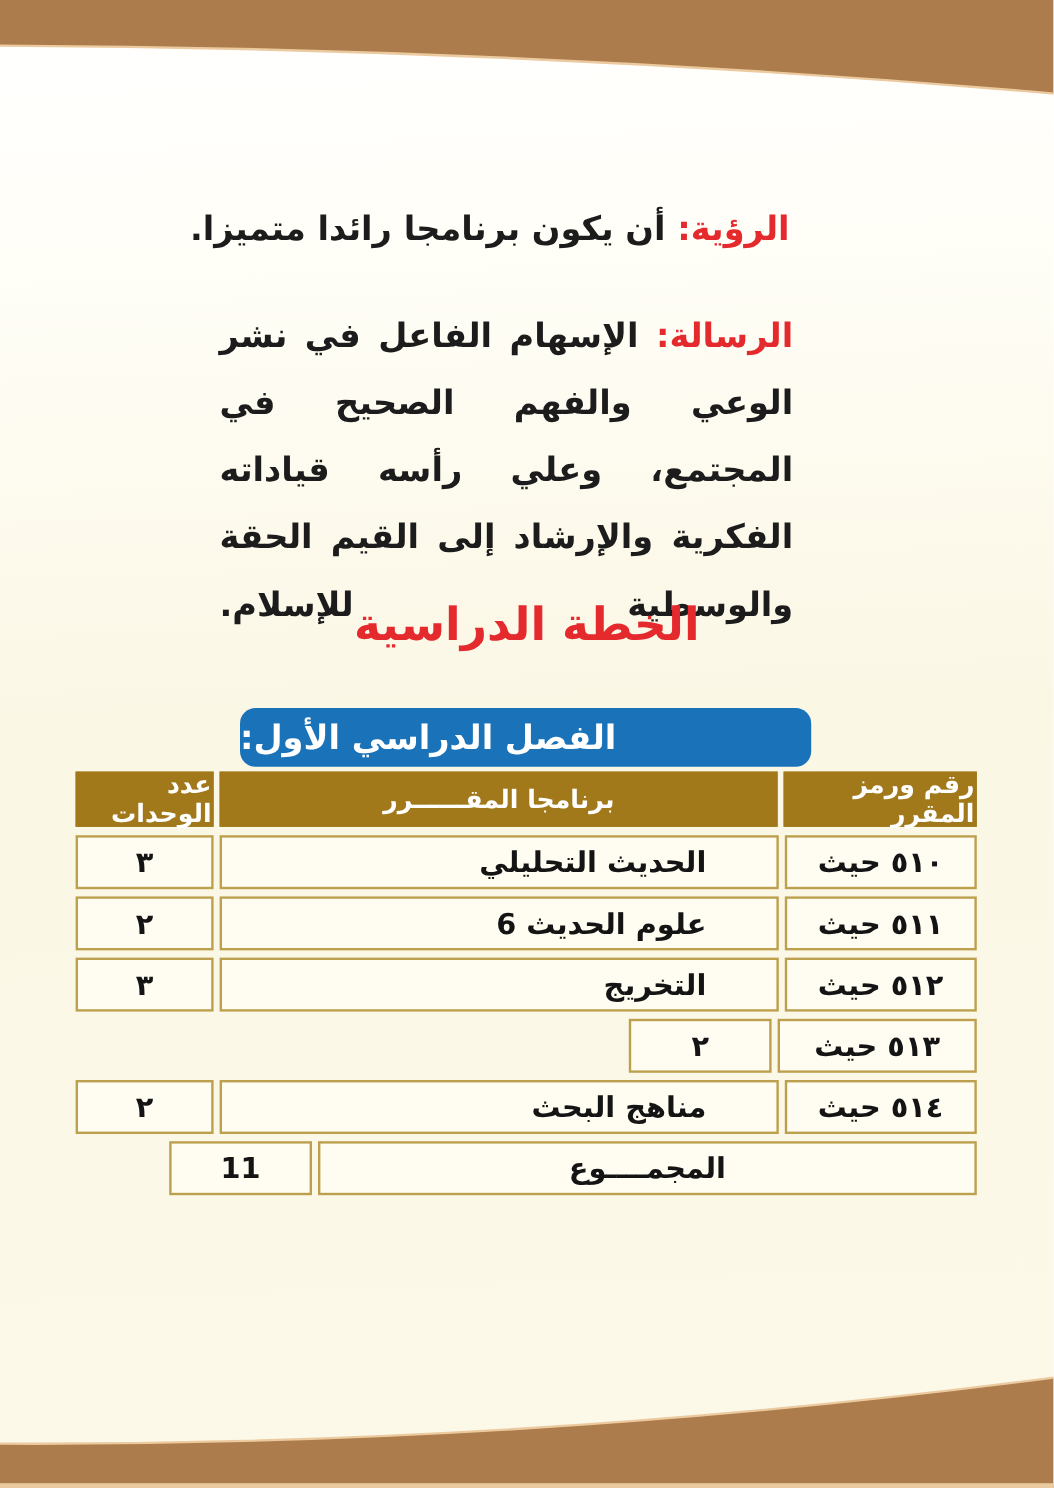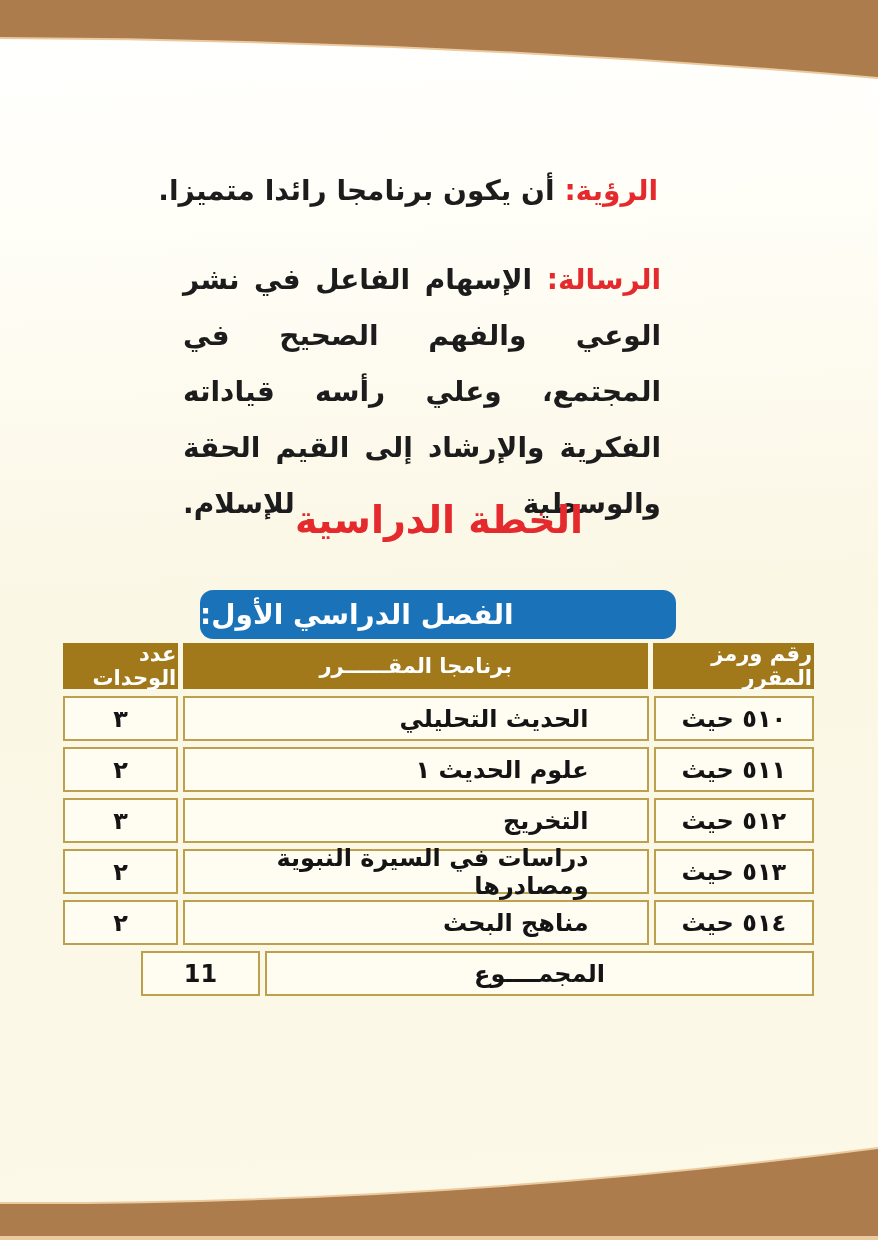--- a/index.html
+++ b/index.html
@@ -113,33 +113,32 @@
       </div>
 
       <div class="t-row">
         <div class="cell col-code">٥١٠ حيث</div>
         <div class="cell col-name name-cell">الحديث التحليلي</div>
         <div class="cell col-units">٣</div>
       </div>
 
       <div class="t-row">
         <div class="cell col-code">٥١١ حيث</div>
-        <div class="cell col-name name-cell">علوم الحديث ١</div>
+        <div class="cell col-name name-cell">علوم الحديث 6</div>
         <div class="cell col-units">٢</div>
       </div>
 
       <div class="t-row">
         <div class="cell col-code">٥١٢ حيث</div>
         <div class="cell col-name name-cell">التخريج</div>
         <div class="cell col-units">٣</div>
       </div>
 
       <div class="t-row">
         <div class="cell col-code">٥١٣ حيث</div>
-        <div class="cell col-name name-cell">دراسات في السيرة النبوية ومصادرها</div>
         <div class="cell col-units">٢</div>
       </div>
 
       <div class="t-row">
         <div class="cell col-code">٥١٤ حيث</div>
         <div class="cell col-name name-cell">مناهج البحث</div>
         <div class="cell col-units">٢</div>
       </div>
 
       <div class="t-row">

